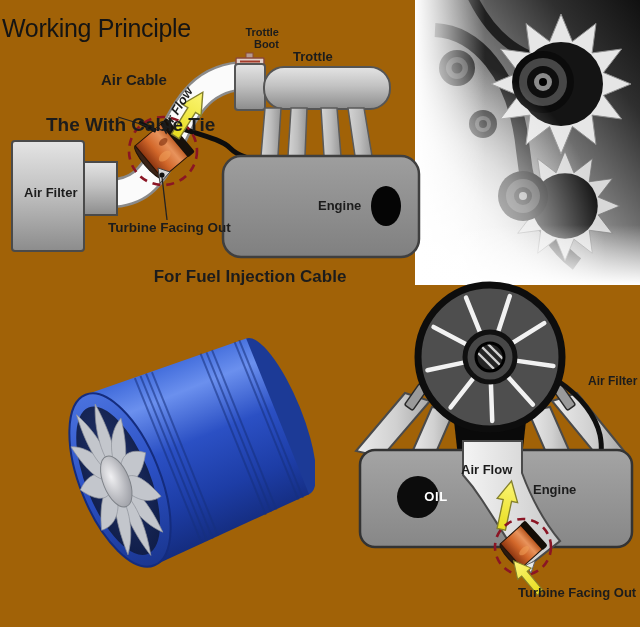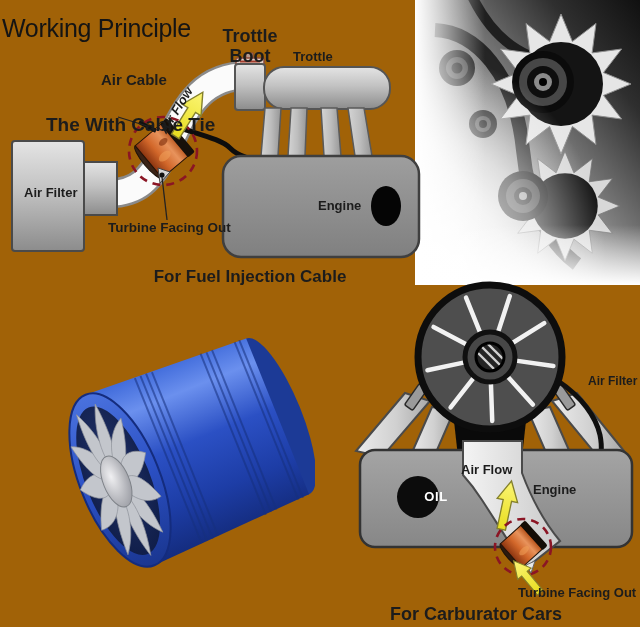--- a/index.html
+++ b/index.html
@@ -312,29 +312,28 @@
       <ellipse cx="-3" cy="5" rx="6" ry="3" fill="#f0a05a" opacity="0.55"></ellipse>
     </g>
     <polygon points="196,290 205,286 201,298" fill="#e8e8e8" stroke="#666" stroke-width="1"></polygon>
 
     <use href="#cb-arrow" transform="translate(198,303) rotate(-40) scale(0.8)" fill="url(#cb-yellow)" stroke="#84802c" stroke-width="1.4"></use>
   </svg>
 
   <div class="lbl title" style="left:2px;top:14px">Working Principle</div>
 
   <div class="lbl w600" style="left:101px;top:72px;font-size:15px">Air Cable</div>
-  <div class="lbl w600" style="left:221px;top:26px;font-size:18px;width:58px;white-space:normal;text-align:center">Trottle Boot</div>
+  <div class="lbl w600" style="left:221px;top:26px;font-size:11px;width:58px;white-space:normal;text-align:right">Trottle Boot</div>
   <div class="lbl w600" style="left:293px;top:50px;font-size:13px">Trottle</div>
   <div class="lbl w600" style="left:46px;top:114px;font-size:19px">The With Cable Tie</div>
   <div class="lbl w700" style="left:24px;top:186px;font-size:13px">Air Filter</div>
   <div class="lbl w700" style="left:318px;top:199px;font-size:13px">Engine</div>
   <div class="lbl w700 rot-airflow" style="left:163px;top:125px;font-size:13px">Air Flow</div>
   <div class="lbl w600" style="left:108px;top:220px;font-size:13.5px">Turbine Facing Out</div>
   <div class="lbl w700 caption" style="left:120px;top:267px;font-size:17px;width:260px">For Fuel Injection Cable</div>
 
   <div class="lbl w600" style="left:588px;top:375px;font-size:12px">Air Filter</div>
   <div class="lbl w700 oil-txt" style="left:415px;top:490px;font-size:13px;width:42px">OIL</div>
   <div class="lbl w700" style="left:533px;top:483px;font-size:13px">Engine</div>
   <div class="lbl w600" style="left:461px;top:463px;font-size:13px">Air Flow</div>
   <div class="lbl w600" style="left:518px;top:586px;font-size:13px">Turbine Facing Out</div>
-  <div class="lbl w700" style="left:390px;top:604px;font-size:18px">For Carburator Cars</div>
 
 </div>
 
 </body></html>

